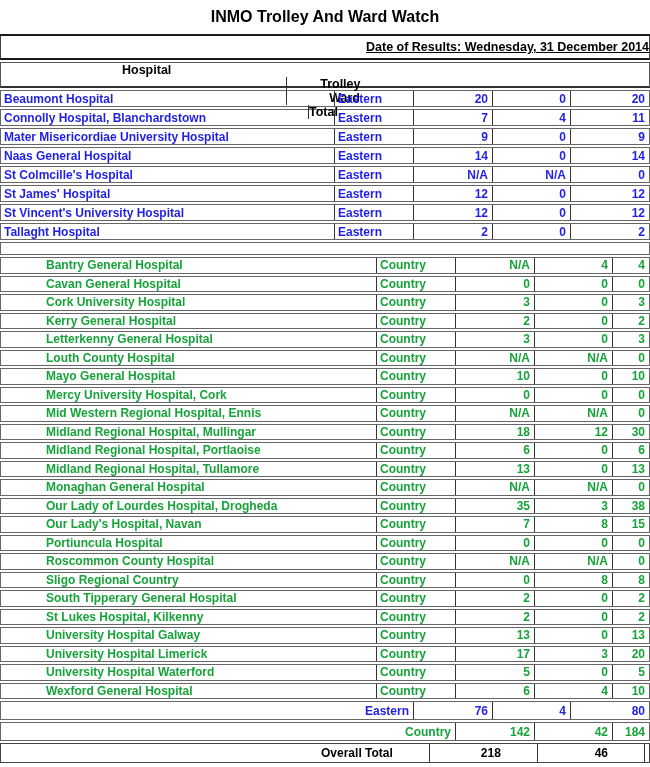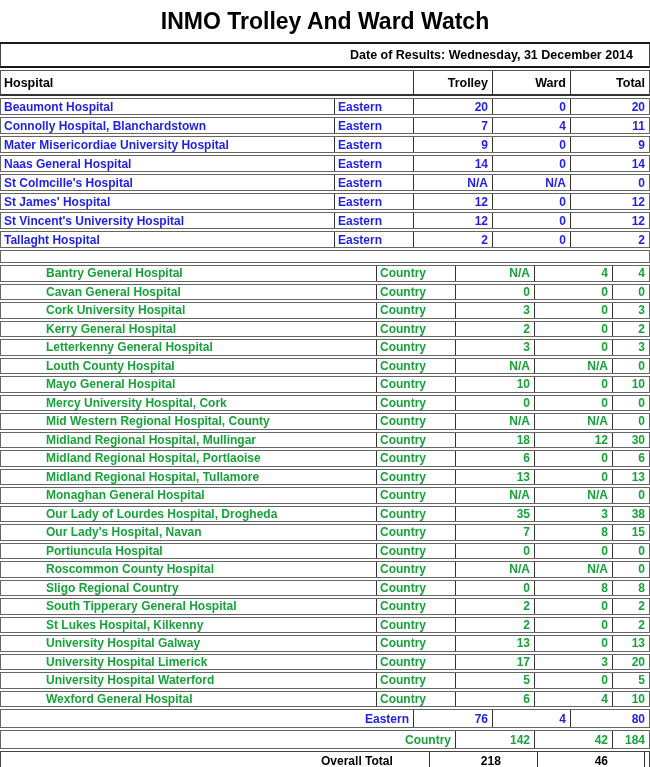--- a/index.html
+++ b/index.html
@@ -3,34 +3,36 @@
 <meta charset="utf-8">
 <style>
   * { box-sizing: border-box; margin: 0; padding: 0; }
   html, body { background: #ffffff; }
   .page {
     width: 650px; height: 767px; overflow: hidden; background: #ffffff;
     font-family: "Liberation Sans", sans-serif; font-weight: bold;
     font-size: 12px; color: #000;
   }
   .title-bar {
-    height: 44px; display: flex; align-items: center; justify-content: center;
-    font-size: 23px; border-bottom: 2px solid #1a1a1a;
+    height: 36px; display: flex; align-items: center; justify-content: center;
+    font-size: 16px; border-bottom: 2px solid #1a1a1a;
   }
   .date-row {
     height: 24px; display: flex; align-items: center; justify-content: flex-end;
-    padding-right: 16px; font-size: 12.5px;
+    padding-right: 0; font-size: 12.5px;
     border-left: 1px solid #444; border-right: 1px solid #444;
     border-bottom: 2px solid #1a1a1a;
+    text-decoration: underline;
   }
   .header-row {
     margin-top: 2px; margin-bottom: 2px; height: 26px;
     display: flex; align-items: center;
     border: 1px solid #555; border-bottom: 2px solid #333;
     font-size: 12.5px;
+    flex-direction: column;
   }
   .h-hospital { width: 412px; padding-left: 3px; }
   .h-num { text-align: right; padding-right: 4px; border-left: 1px solid #333; height: 100%;
            display: flex; align-items: center; justify-content: flex-end; }
   .h-trolley { width: 79px; }
   .h-ward { width: 78px; }
   .h-total { flex: 1; }
 
   .row {
     display: flex; align-items: center; height: 17px; margin-bottom: 2px;
@@ -179,21 +181,21 @@
         <div class="cell c-num c-total">10</div>
       </div>
       <div class="row country compact">
         <div class="cell c-hospital">Mercy University Hospital, Cork</div>
         <div class="cell c-region">Country</div>
         <div class="cell c-num c-trolley">0</div>
         <div class="cell c-num c-ward">0</div>
         <div class="cell c-num c-total">0</div>
       </div>
       <div class="row country compact">
-        <div class="cell c-hospital">Mid Western Regional Hospital, County</div>
+        <div class="cell c-hospital">Mid Western Regional Hospital, Ennis</div>
         <div class="cell c-region">Country</div>
         <div class="cell c-num c-trolley">N/A</div>
         <div class="cell c-num c-ward">N/A</div>
         <div class="cell c-num c-total">0</div>
       </div>
       <div class="row country compact">
         <div class="cell c-hospital">Midland Regional Hospital, Mullingar</div>
         <div class="cell c-region">Country</div>
         <div class="cell c-num c-trolley">18</div>
         <div class="cell c-num c-ward">12</div>

